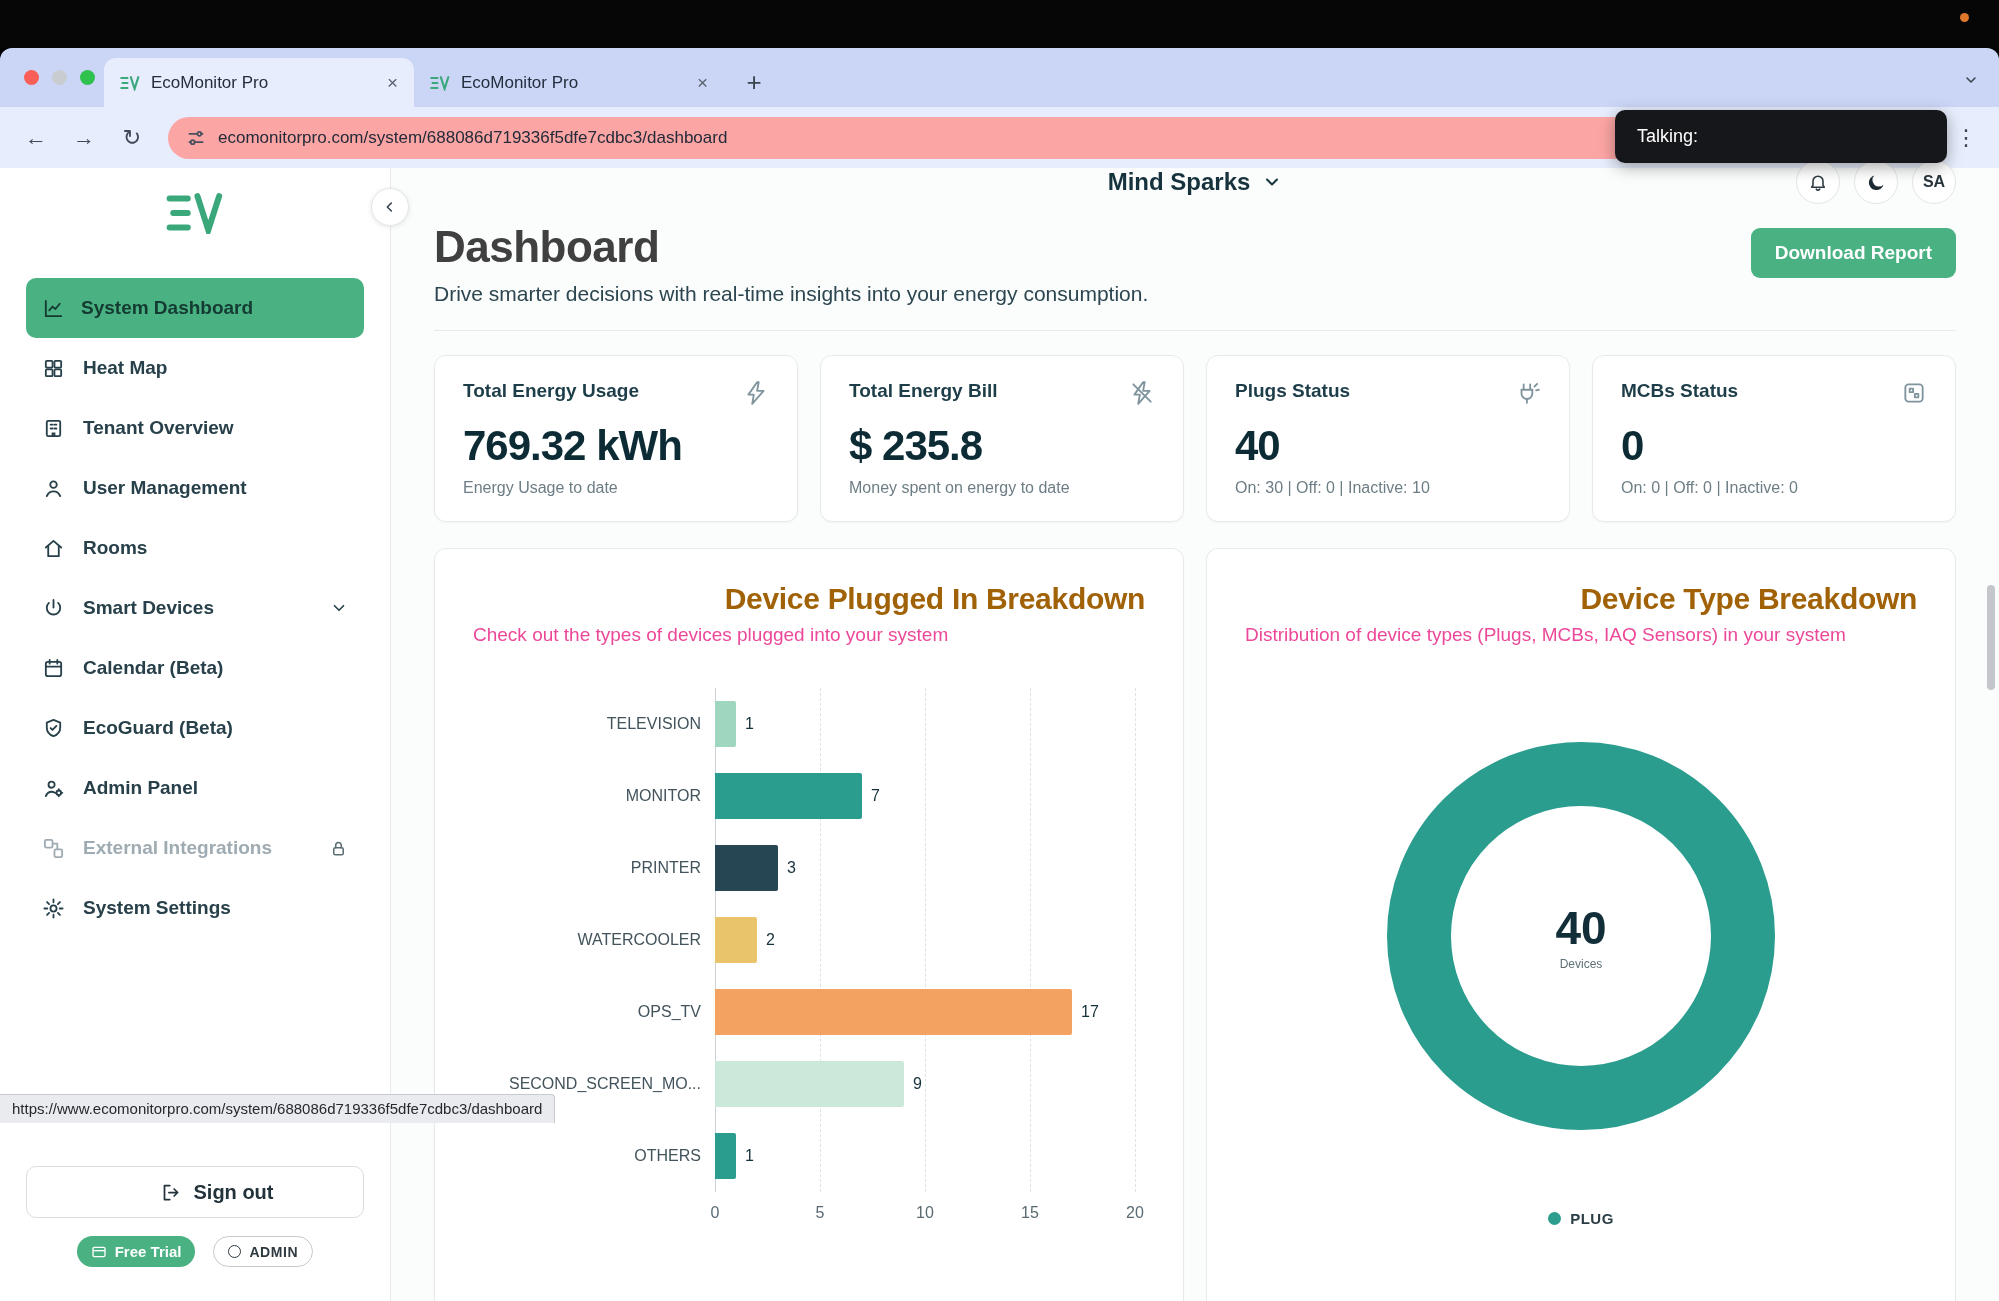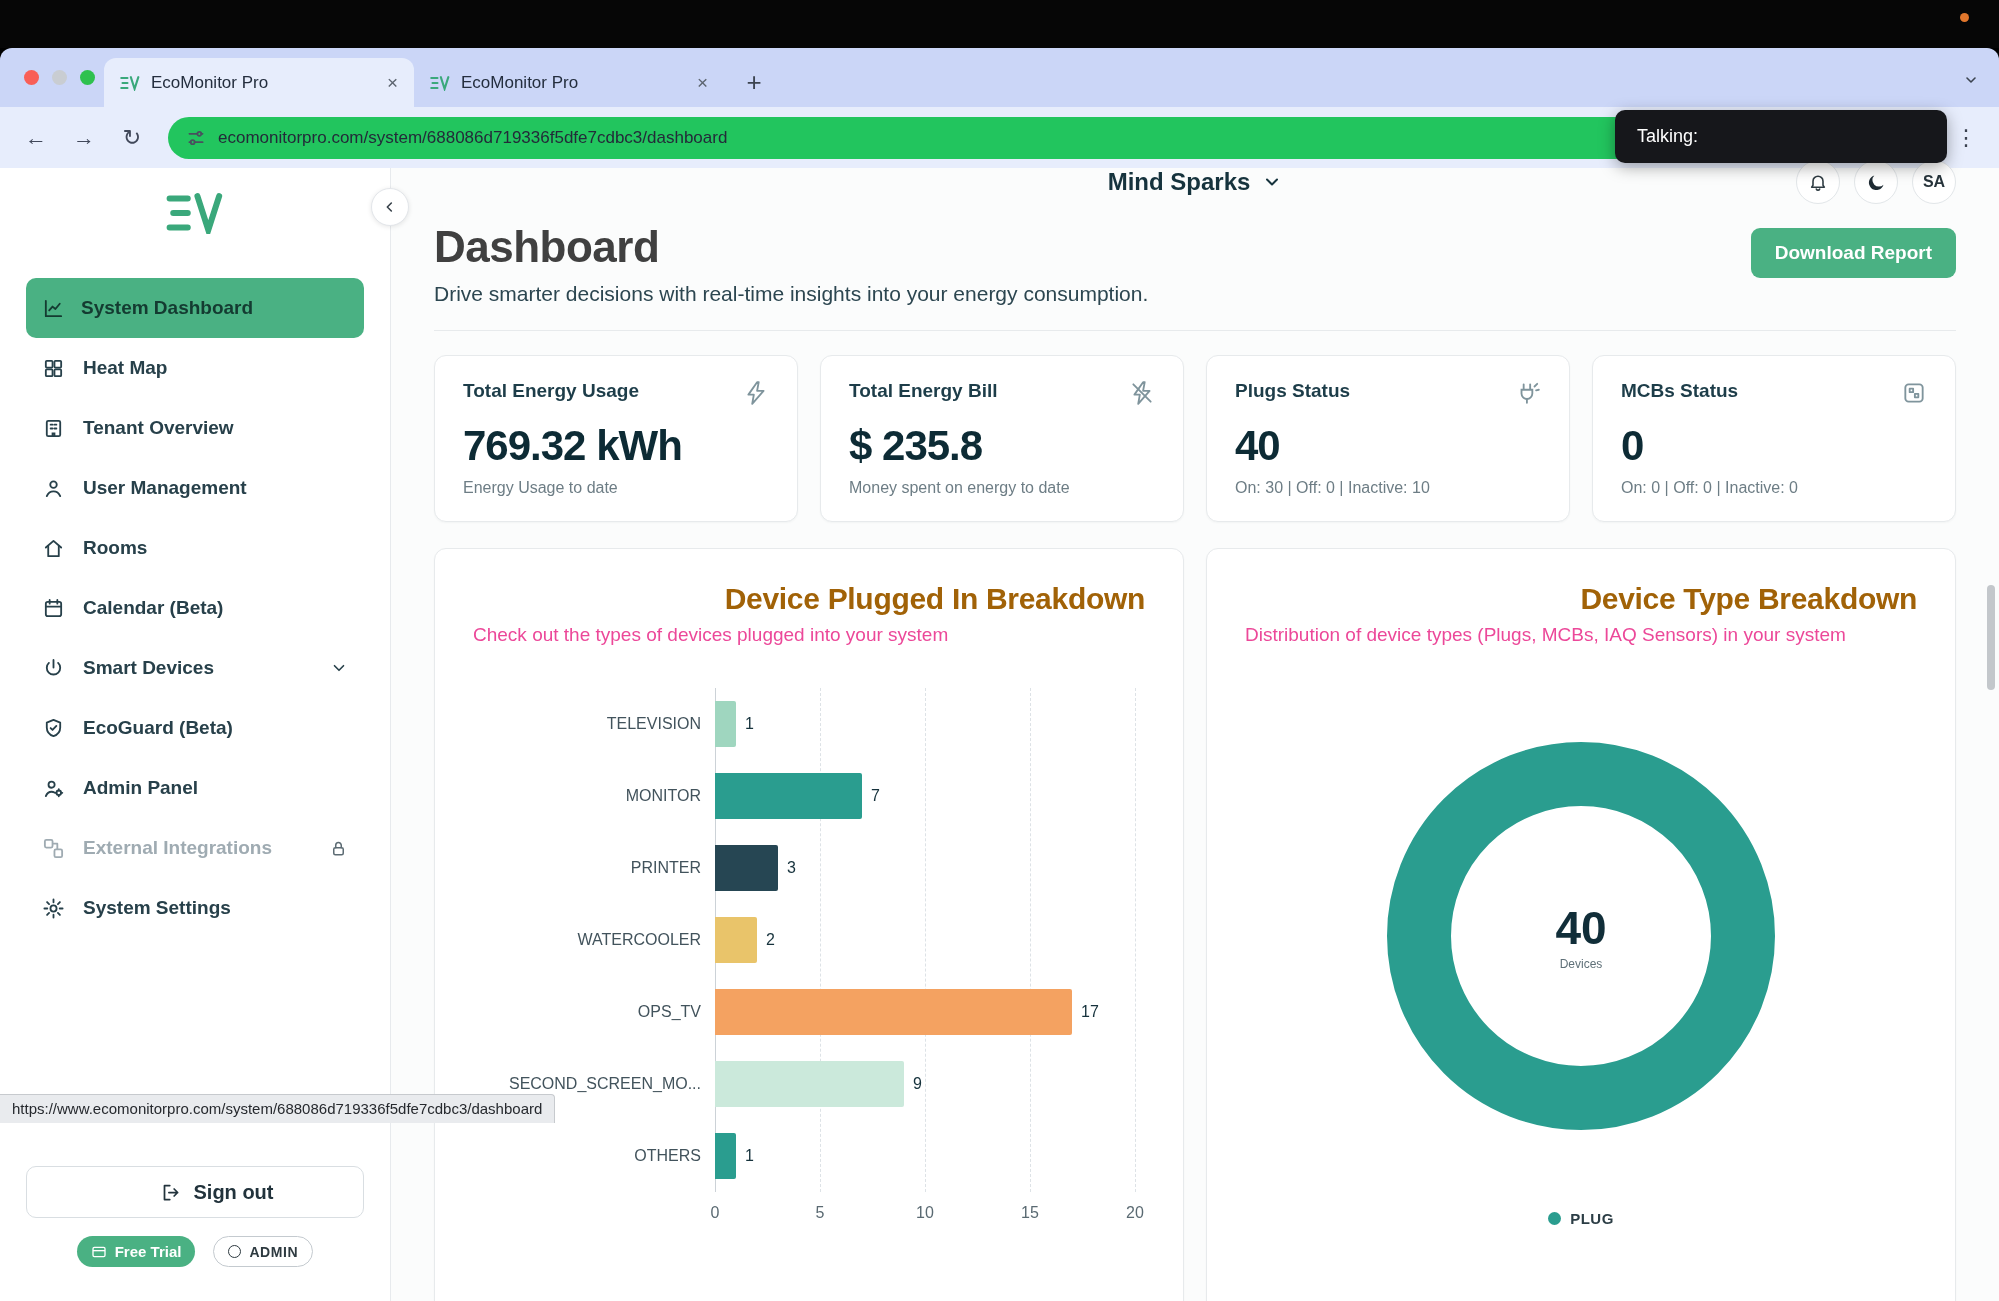--- a/index.html
+++ b/index.html
@@ -23,21 +23,21 @@
   .tab.active { background:#e7edfc; }
   .tab-title { flex:1; font-size:17px; white-space:nowrap; overflow:hidden; text-overflow:ellipsis; }
   .tab-close { font-size:19px; color:#5d6570; cursor:pointer; line-height:1; }
   .newtab { width:36px; height:36px; margin:0 0 7px 12px; display:flex; align-items:center; justify-content:center;
     font-size:26px; color:#3c4450; border-radius:50%; cursor:pointer; }
   .tabsearch { position:absolute; right:20px; top:24px; color:#3c4450; cursor:pointer; }
 
   .toolbar { height:61px; background:#e7edfc; display:flex; align-items:center; padding:0 16px; gap:8px; }
   .nav-btn { width:40px; height:40px; display:flex; align-items:center; justify-content:center;
     font-size:22px; color:#41485a; border-radius:50%; cursor:pointer; }
-  .omnibox { flex:1; height:42px; margin:0 66px 0 8px; background:#22c55e; border-radius:21px;
+  .omnibox { flex:1; height:42px; margin:0 66px 0 8px; background:#fca5a5; border-radius:21px;
     display:flex; align-items:center; padding:0 18px; gap:12px; }
   .url-text { font-size:17px; color:#232b39; white-space:nowrap; overflow:hidden; }
   .menu-dots { font-size:22px; color:#3b4250; width:34px; text-align:center; cursor:pointer; }
 
   .talking-overlay { position:absolute; left:1615px; top:110px; width:332px; height:53px;
     background:#16171b; border-radius:10px; display:flex; align-items:center; padding-left:22px;
     color:#fff; font-size:18px; font-weight:500; box-shadow:0 4px 16px rgba(0,0,0,.35); z-index:50; }
 
   
   .app { display:flex; height:1133px; background:#fbfcfc; }
@@ -252,39 +252,39 @@
             <g fill="none" stroke="currentColor" stroke-width="1.9" stroke-linecap="round" stroke-linejoin="round">
               <path d="M4 11l8-7 8 7"></path>
                 <path d="M6.5 9.5V20h11V9.5"></path>
             </g>
           </svg>
           <span>Rooms</span>
         </div>
         <div class="nav-item">
           <svg width="23" height="23" viewBox="0 0 24 24">
             <g fill="none" stroke="currentColor" stroke-width="1.9" stroke-linecap="round">
-              <rect x="4" y="5" width="16" height="15" rx="2"></rect>
-                <path d="M4 10h16M8 3v4M16 3v4"></path>
-            </g>
-          </svg>
-          <span>Calendar (Beta)</span>
-        </div>
-        <div class="nav-item">
-          <svg width="23" height="23" viewBox="0 0 24 24">
-            <g fill="none" stroke="currentColor" stroke-width="1.9" stroke-linecap="round">
               <path d="M12 3v8"></path>
                 <path d="M7.2 6.2a7 7 0 1 0 9.6 0"></path>
             </g>
           </svg>
           <span>Smart Devices</span>
           <span class="nav-right">
             <svg width="18" height="18" viewBox="0 0 24 24">
               <polyline points="6 9 12 15 18 9" fill="none" stroke="currentColor" stroke-width="2.2" stroke-linecap="round" stroke-linejoin="round"></polyline>
             </svg>
           </span>
+        </div>
+        <div class="nav-item">
+          <svg width="23" height="23" viewBox="0 0 24 24">
+            <g fill="none" stroke="currentColor" stroke-width="1.9" stroke-linecap="round">
+              <rect x="4" y="5" width="16" height="15" rx="2"></rect>
+                <path d="M4 10h16M8 3v4M16 3v4"></path>
+            </g>
+          </svg>
+          <span>Calendar (Beta)</span>
         </div>
         <div class="nav-item">
           <svg width="23" height="23" viewBox="0 0 24 24">
             <g fill="none" stroke="currentColor" stroke-width="1.9" stroke-linecap="round" stroke-linejoin="round">
               <path d="M12 3l7 2.8V11c0 4.8-3.4 7.9-7 9-3.6-1.1-7-4.2-7-9V5.8z"></path>
                 <path d="M9 11.5l2 2 4-4.2"></path>
             </g>
           </svg>
           <span>EcoGuard (Beta)</span>
         </div>

